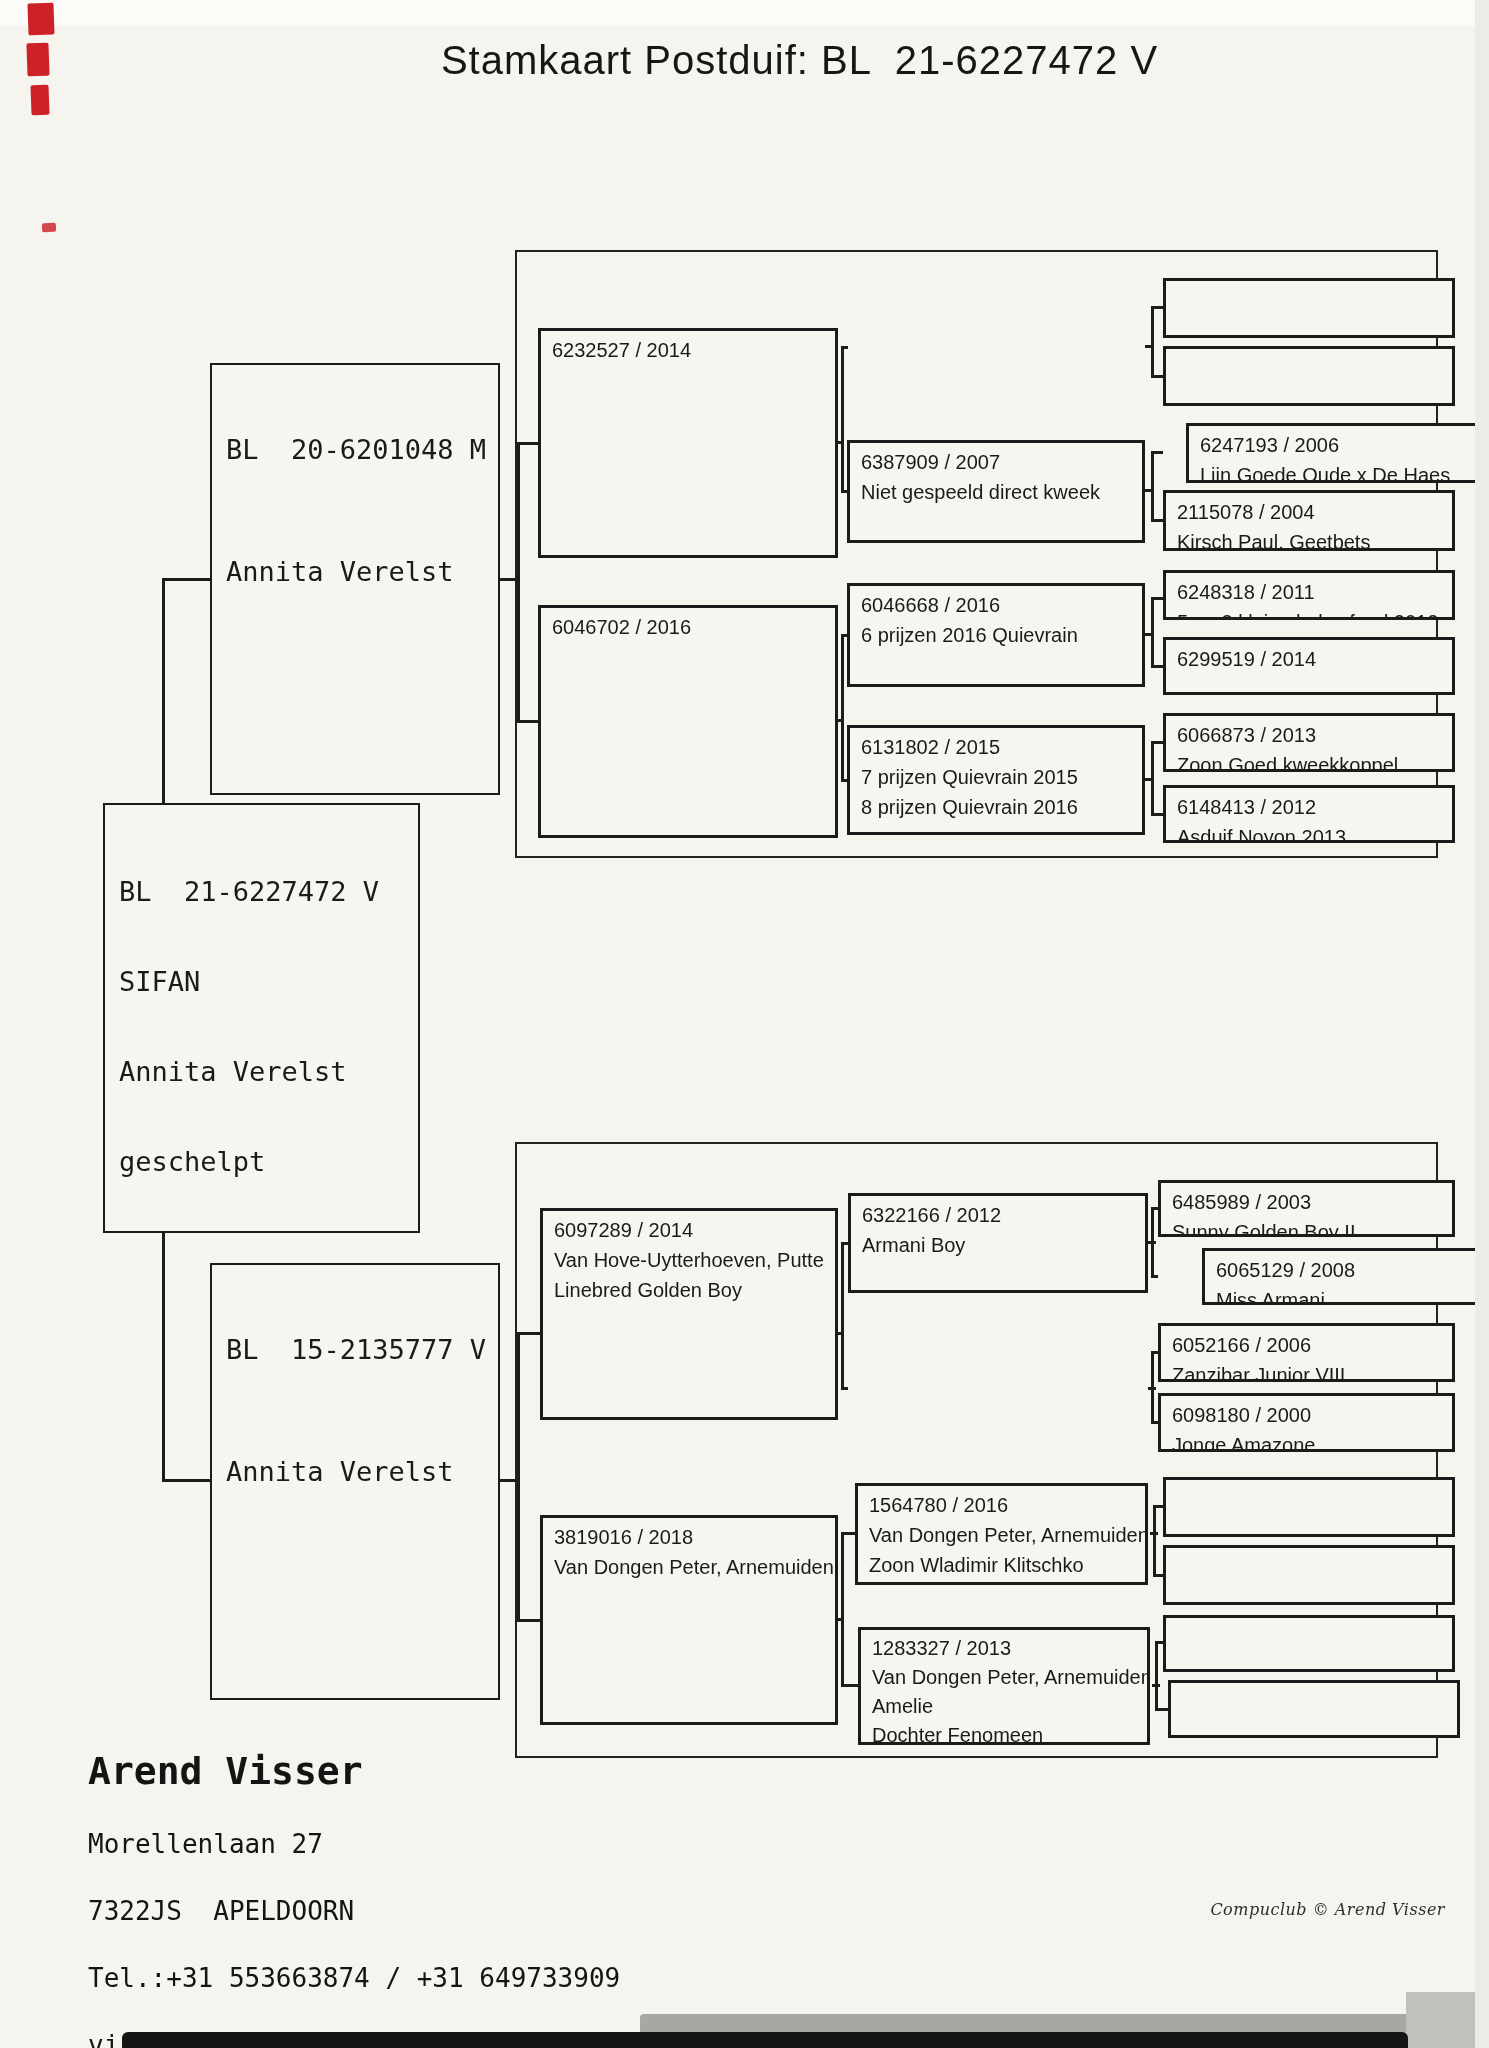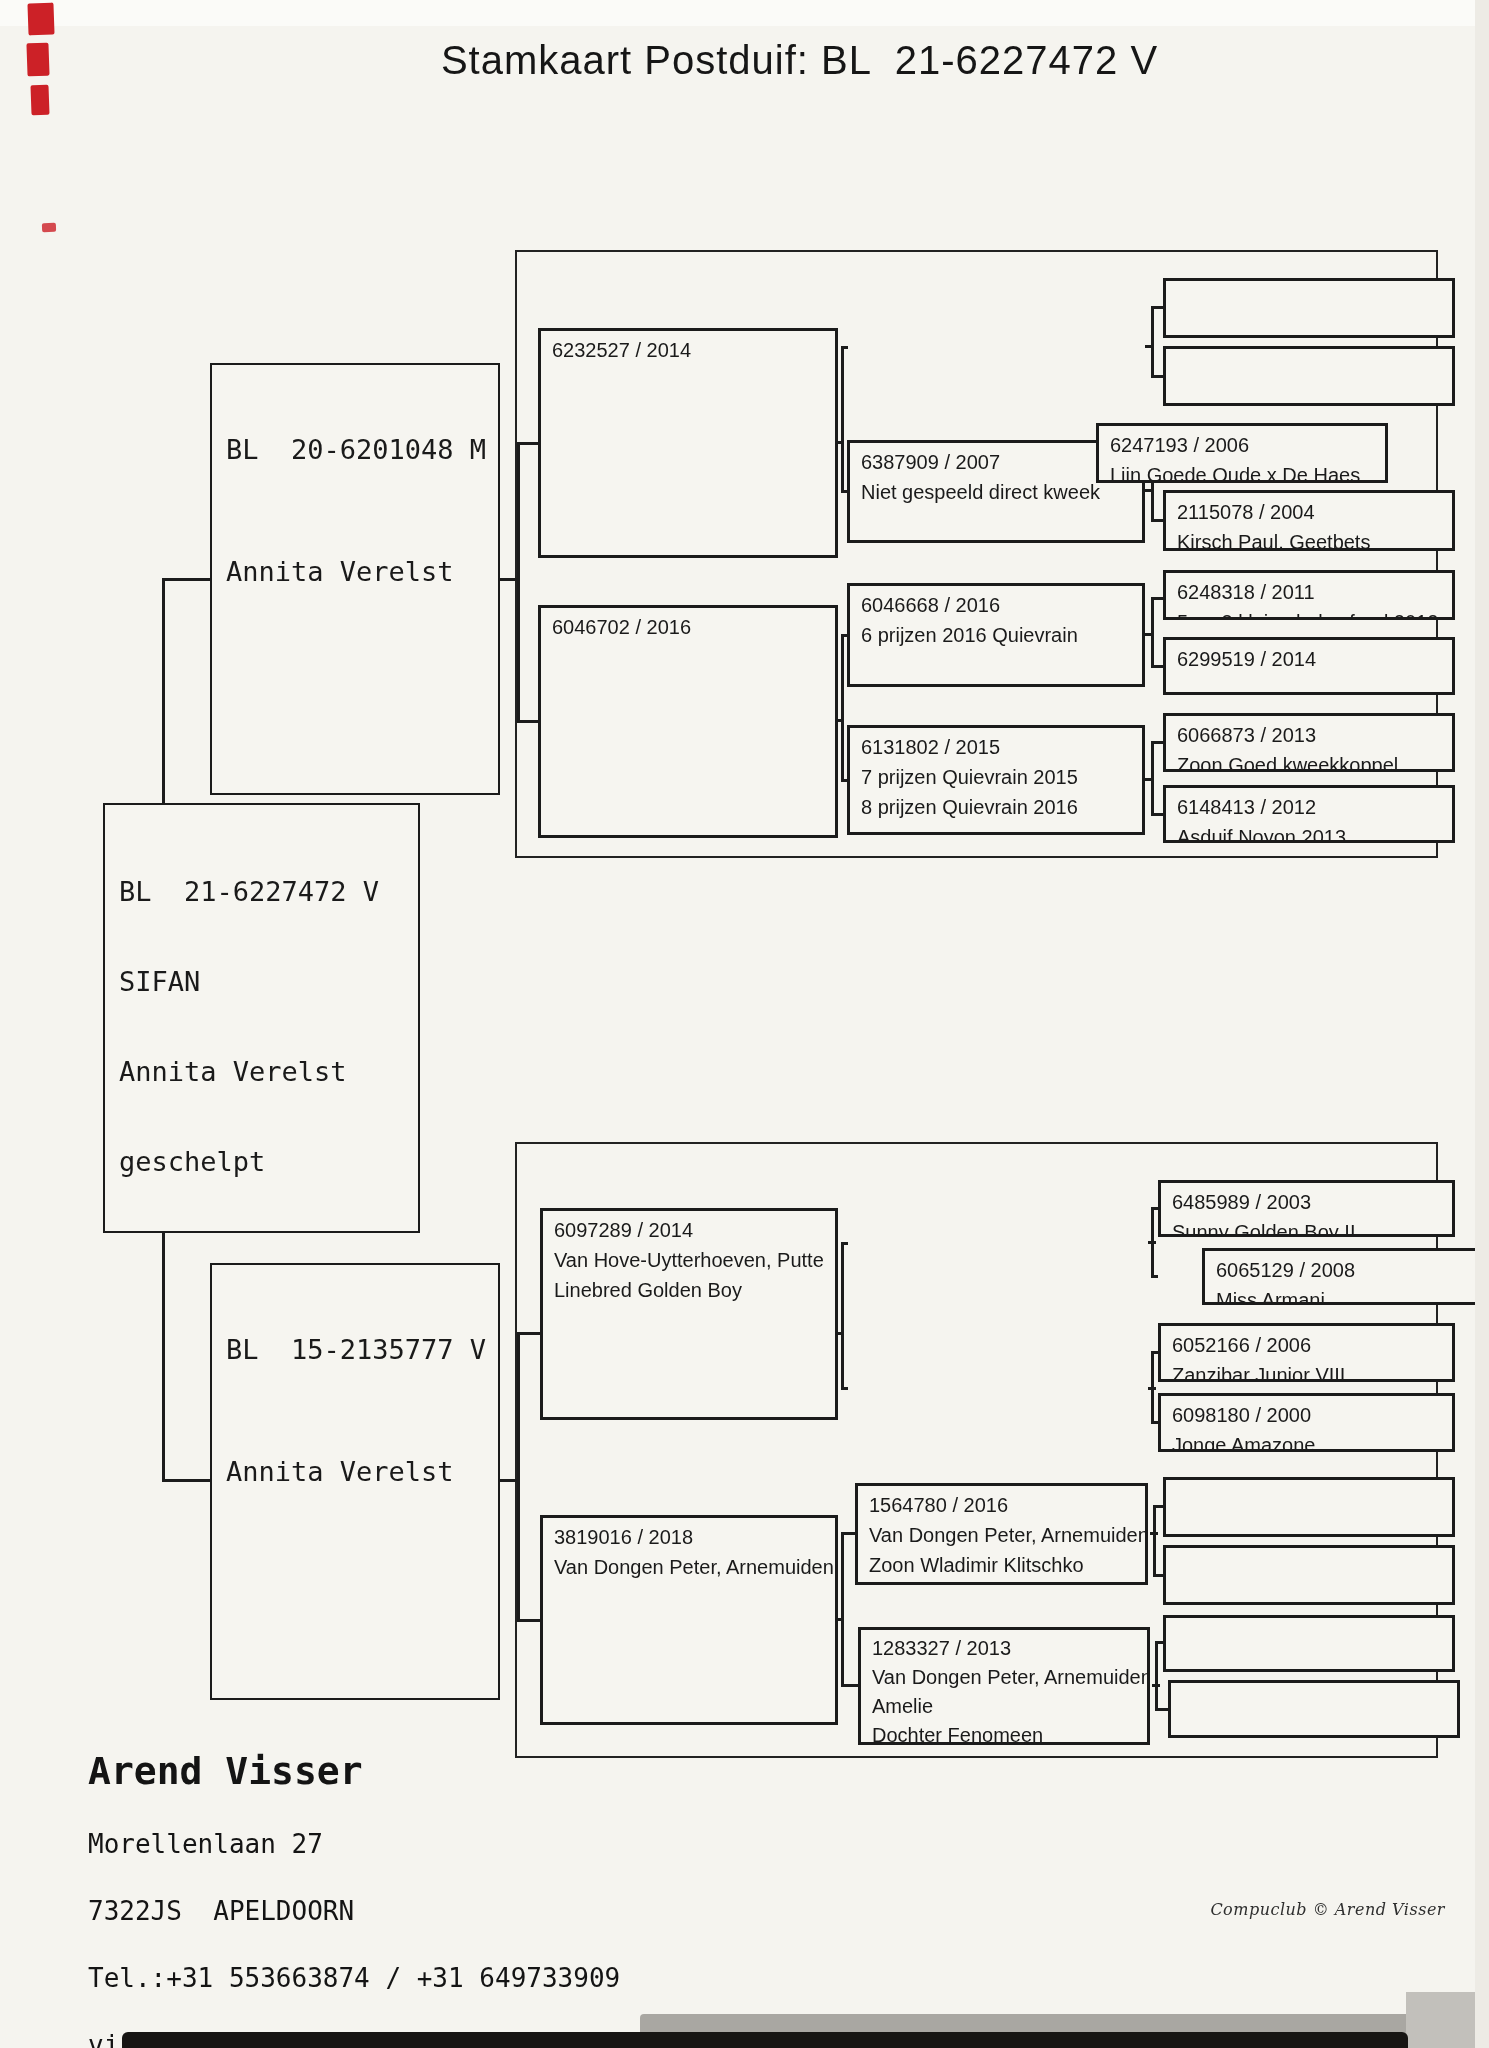--- a/index.html
+++ b/index.html
@@ -148,21 +148,21 @@
     <div>6 prijzen 2016 Quievrain</div>
   </div>
   <div class="pbox" style="left:847px;top:725px;width:298px;height:110px">
     <div class="bid">6131802 / 2015</div>
     <div>7 prijzen Quievrain 2015</div>
     <div>8 prijzen Quievrain 2016</div>
   </div>
 
   <div class="pbox" style="left:1163px;top:278px;width:292px;height:60px"></div>
   <div class="pbox" style="left:1163px;top:346px;width:292px;height:60px"></div>
-  <div class="pbox" style="left:1096px;top:423px;width:292px;height:60px">
+  <div class="pbox" style="left:1186px;top:423px;width:292px;height:60px">
     <div class="bid">6247193 / 2006</div>
     <div>Lijn Goede Oude x De Haes</div>
   </div>
   <div class="pbox" style="left:1163px;top:490px;width:292px;height:61px">
     <div class="bid">2115078 / 2004</div>
     <div>Kirsch Paul, Geetbets</div>
   </div>
   <div class="pbox" style="left:1163px;top:570px;width:292px;height:50px">
     <div class="bid">6248318 / 2011</div>
     <div>5 op 3 kleine halve fond 2012</div>
@@ -182,20 +182,24 @@
   <div class="pbox" style="left:540px;top:1208px;width:298px;height:212px">
     <div class="bid">6097289 / 2014</div>
     <div>Van Hove-Uytterhoeven, Putte</div>
     <div>Linebred Golden Boy</div>
   </div>
   <div class="pbox" style="left:540px;top:1515px;width:298px;height:210px">
     <div class="bid">3819016 / 2018</div>
     <div>Van Dongen Peter, Arnemuiden (NL</div>
   </div>
 
+  <div class="pbox" style="left:848px;top:1193px;width:300px;height:100px">
+    <div class="bid">6322166 / 2012</div>
+    <div>Armani Boy</div>
+  </div>
   <div class="pbox" style="left:855px;top:1483px;width:293px;height:102px">
     <div class="bid">1564780 / 2016</div>
     <div>Van Dongen Peter, Arnemuiden (NL</div>
     <div>Zoon Wladimir Klitschko</div>
   </div>
   <div class="pbox" style="left:858px;top:1627px;width:292px;height:118px;line-height:29px">
     <div class="bid">1283327 / 2013</div>
     <div>Van Dongen Peter, Arnemuiden (NL</div>
     <div>Amelie</div>
     <div>Dochter Fenomeen</div>

